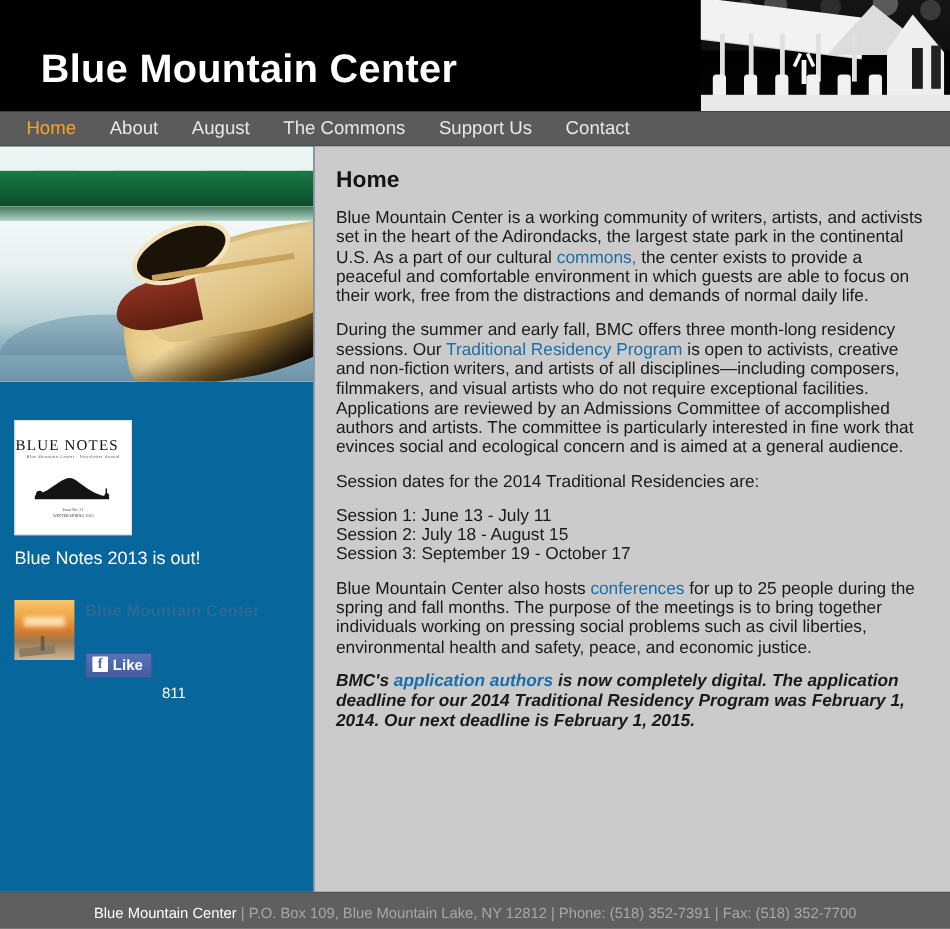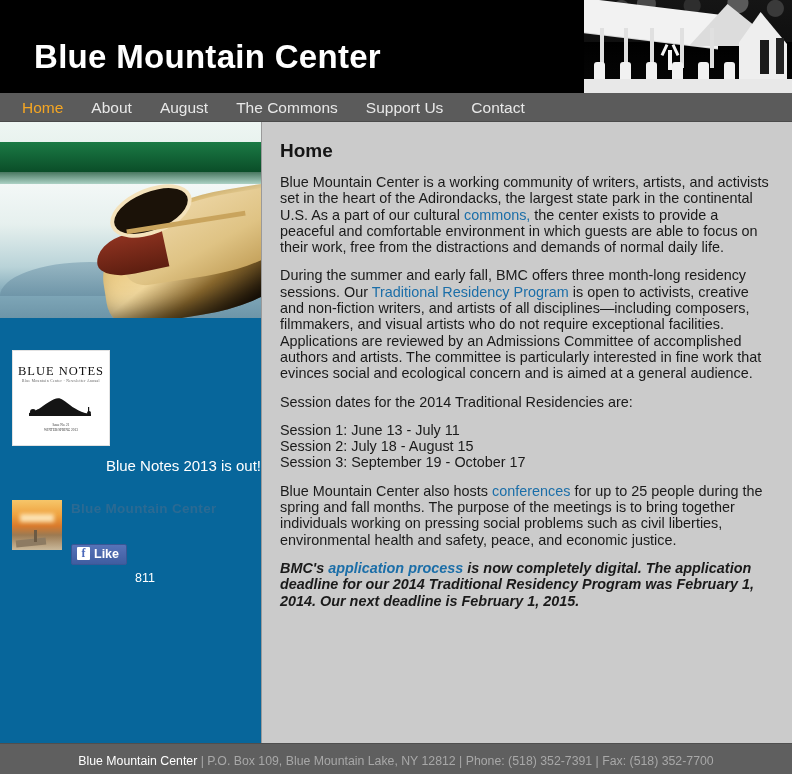--- a/index.html
+++ b/index.html
@@ -237,21 +237,20 @@
   }
   #blue-notes-cover {
     position: relative;
     width: 98px; height: 96px;
     background: #ffffff;
     border: 1px solid #e2e2e2;
     overflow: hidden;
   }
   .bn-title {
     position: absolute; left: 0; right: 0; top: 13px;
-    text-align: center;
     font-family: "Liberation Serif", serif;
     font-size: 12.5px;
     letter-spacing: 1px;
     color: #111;
   }
   .bn-sub {
     position: absolute; left: 0; right: 0; top: 28px;
     text-align: center;
     font-family: "Liberation Serif", serif;
     font-size: 3.6px;
@@ -268,21 +267,20 @@
     font-family: "Liberation Serif", serif;
     font-size: 3.4px;
     color: #333;
     line-height: 5px;
   }
   #blue-notes-caption {
     color: #ffffff;
     font-size: 15px;
     margin: 10px 0 0 0;
     line-height: 20px;
-    text-align: right;
   }
 
   
   #fb-widget {
     margin: 24px 0 0 12px;
     display: flex;
     align-items: flex-start;
     gap: 9px;
   }
   #fb-thumb {
@@ -505,21 +503,21 @@
       <p class="para">Session dates for the 2014 Traditional Residencies are:</p>
 
       <p class="para">
         <span>Session 1: June 13 - July 11</span><br>
         <span>Session 2: July 18 - August 15</span><br>
         <span>Session 3: September 19 - October 17</span>
       </p>
 
       <p class="para"><span>Blue Mountain Center also hosts </span><a class="link">conferences</a><span> for up to 25 people during the spring and fall months. The purpose of the meetings is to bring together individuals working on pressing social problems such as civil liberties, environmental health and safety, peace, and economic justice.</span></p>
 
-      <p class="para deadline"><span>BMC's </span><a class="link">application process</a><span> is now completely digital. The application deadline for our 2014 Traditional Residency Program was February 1, 2014. Our next deadline is February 1, 2015.</span></p>
+      <p class="para deadline"><span>BMC's </span><a class="link">application authors</a><span> is now completely digital. The application deadline for our 2014 Traditional Residency Program was February 1, 2014. Our next deadline is February 1, 2015.</span></p>
     </div>
   </div>
 
   <div id="footer">
     <div><span class="strong">Blue Mountain Center</span><span class="sep"> | P.O. Box 109, Blue Mountain Lake, NY 12812 | Phone: (518) 352-7391 | Fax: (518) 352-7700</span></div>
     <div><span class="sep">Design by J. W. | Site by </span><span class="fl">Quilted</span><span class="sep"> | Built on </span><span class="fl">Drupal</span></div>
   </div>
 
 </div>
 

